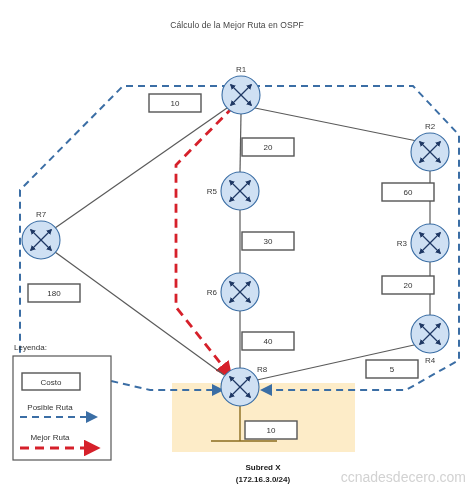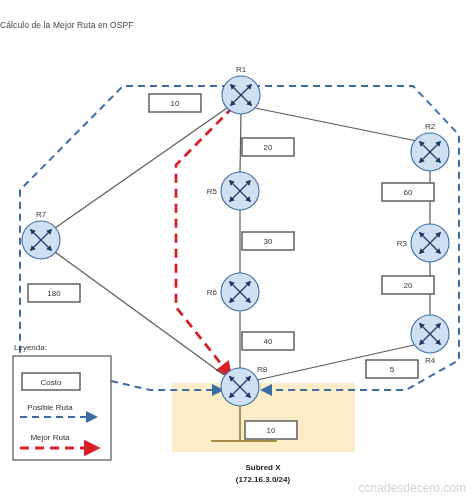--- a/index.html
+++ b/index.html
@@ -24,29 +24,30 @@
     position: absolute;
     left: 0; top: 0;
     width: 474px;
     height: 503px;
   }
   .diagram-title {
     position: absolute;
     left: 0;
     top: 20px;
     width: 474px;
+    text-align: center;
     font-size: 8.5px;
     color: #444444;
     letter-spacing: 0.1px;
   }
   .watermark {
     position: absolute;
     right: 8px;
-    bottom: 8px;
-    font-size: 12px;
+    bottom: 18px;
+    font-size: 14px;
     color: #d2d2d2;
     margin-top: 14px;
   }
   .router-label {
     font-size: 8px;
     fill: #3a3a3a;
     font-family: "Liberation Sans", sans-serif;
   }
   .cost-text {
     font-size: 8px;

